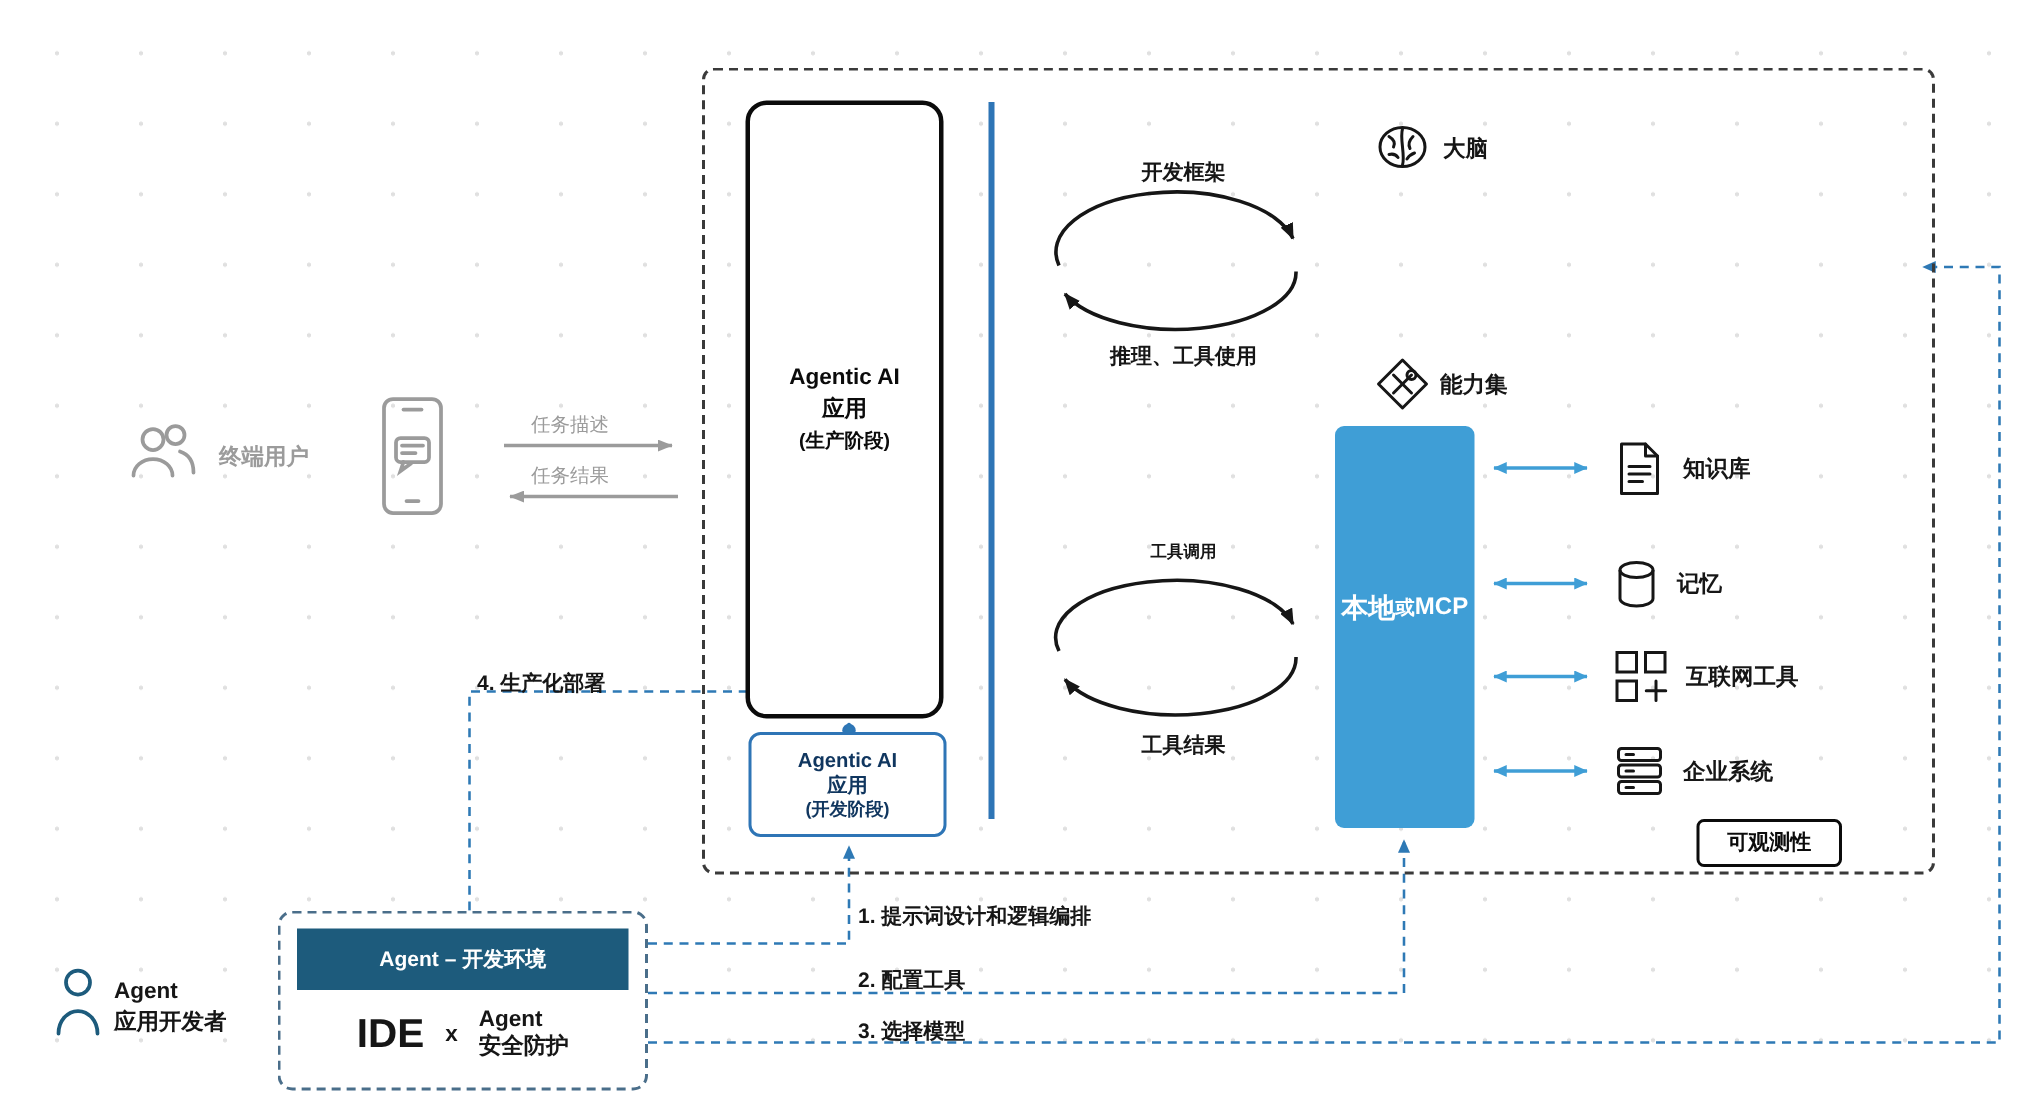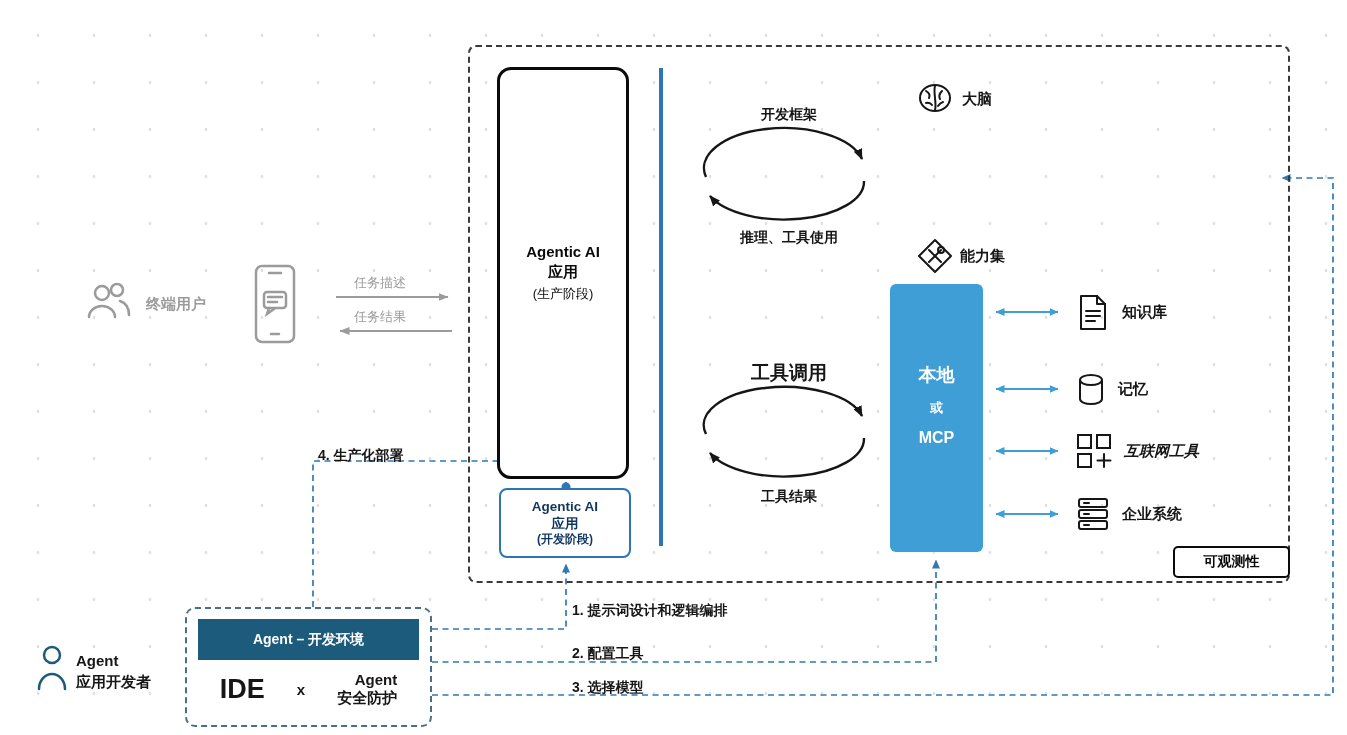--- a/index.html
+++ b/index.html
@@ -19,63 +19,63 @@
   .phone-icon   { left:252px; top:264px; }
   .task-req { left:354px; top:274px; color:#9B9B9B; font-size:13px; font-weight:normal; }
   .task-res { left:354px; top:308px; color:#9B9B9B; font-size:13px; font-weight:normal; }
 
   
   .main-frame { left:468px; top:45px; width:822px; height:538px; border:2px dashed #3a3a3a; border-radius:8px; background:transparent; }
 
   .prod-box { left:497px; top:67px; width:132px; height:412px; border:3px solid #0b0b0b; border-radius:14px; background:#fff;
               display:flex; flex-direction:column; align-items:center; justify-content:center; gap:3px; color:#0b0b0b; }
   .prod-box .t1, .prod-box .t2 { font-size:15px; font-weight:bold; }
-  .prod-box .t3 { font-size:13px; font-weight:normal; }
+  .prod-box .t3 { font-size:13px; font-weight:bold; }
 
   .model-call { left:789px; top:106px; transform:translateX(-50%); font-size:14px; }
   .model-res  { left:789px; top:229px; transform:translateX(-50%); font-size:14px; }
-  .tool-call  { left:789px; top:360px; transform:translateX(-50%); font-size:19px; }
+  .tool-call  { left:789px; top:360px; transform:translateX(-50%); font-size:11px; }
   .tool-res   { left:789px; top:488px; transform:translateX(-50%); font-size:14px; }
 
   .brain-icon  { left:916px; top:80px; }
   .brain-label { left:962px; top:90px; font-size:15px; }
   .orange-box  { left:890px; top:140px; width:382px; height:74px; background:#DB7334; border-radius:4px;
                  display:flex; align-items:center; justify-content:center; color:#fff; font-size:16px; font-weight:bold; }
   .cap-icon    { left:917px; top:238px; }
   .cap-label   { left:960px; top:247px; font-size:15px; }
 
   .blue-box { left:890px; top:284px; width:93px; height:268px; background:#3F9ED6; border-radius:6px;
-              display:flex; flex-direction:column; align-items:center; justify-content:center; color:#fff; padding-bottom:26px; }
+              display:flex; flex-direction:row; align-items:center; justify-content:center; color:#fff; padding-bottom:26px; }
   .blue-box .b1 { font-size:18px; font-weight:bold; }
   .blue-box .b2 { font-size:13px; font-weight:bold; margin:12px 0; }
   .blue-box .b3 { font-size:16px; font-weight:bold; }
 
   .res-row { position:absolute; left:1076px; z-index:2; display:flex; align-items:center; gap:12px; }
   .res-row .res-label { font-size:15px; font-weight:bold; color:#161616; white-space:nowrap; }
-  .r1 { top:294px; } .r2 { top:373px; } .r3 { top:433px;font-style:italic; } .r4 { top:497px; }
+  .r1 { top:294px; } .r2 { top:373px; } .r3 { top:433px; } .r4 { top:497px; }
 
   .badge { position:absolute; z-index:2; top:546px; height:32px; border:2.5px solid #0b0b0b; border-radius:5px; background:#fff;
            display:flex; align-items:center; justify-content:center; font-size:14px; font-weight:bold; color:#0b0b0b; }
   .badge-sec { left:992px;  width:128px; }
-  .badge-obs { left:1173px; width:117px; }
+  .badge-obs { left:1131px; width:97px; }
 
   .dev-box { left:499px; top:488px; width:132px; height:70px; border:2px solid #2E75B6; border-radius:8px; background:#fff;
              display:flex; flex-direction:column; align-items:center; justify-content:center; color:#10365F; line-height:1.25; }
   .dev-box .t1, .dev-box .t2 { font-size:13.5px; font-weight:bold; }
   .dev-box .t3 { font-size:12px; font-weight:bold; }
 
   .deploy-label { left:318px; top:447px; font-size:14px; }
 
   .step-label { position:absolute; z-index:2; left:572px; font-size:14px; font-weight:bold; color:#161616; white-space:nowrap; }
   .s1 { top:602px; } .s2 { top:645px; } .s3 { top:679px; }
 
   .devenv { left:185px; top:607px; width:247px; height:120px; border:2px dashed #4A6E8A; border-radius:10px; background:#fff; }
   .devenv-header { position:absolute; left:11px; top:10px; right:11px; height:41px; background:#1D5B7C; color:#fff;
                    font-size:14px; font-weight:bold; display:flex; align-items:center; justify-content:center; }
-  .devenv-body { position:absolute; left:0; right:0; top:44px; bottom:0; display:flex; align-items:center; justify-content:center; gap:32px;text-align:right; }
+  .devenv-body { position:absolute; left:0; right:0; top:44px; bottom:0; display:flex; align-items:center; justify-content:center; gap:14px; }
   .ide   { font-size:27px; font-weight:bold; color:#161616; }
   .times { font-size:15px; font-weight:bold; color:#161616; }
   .fw    { display:flex; flex-direction:column; line-height:1.2; font-weight:bold; font-size:15px; color:#161616; }
 
   .developer-icon  { left:36px; top:645px; }
   .developer-label { left:76px; top:650px; font-size:15px; font-weight:bold; line-height:1.4; color:#161616; }
   .developer-label span { display:block; }
   .icon svg { display:block; }
 </style>
 </head>

